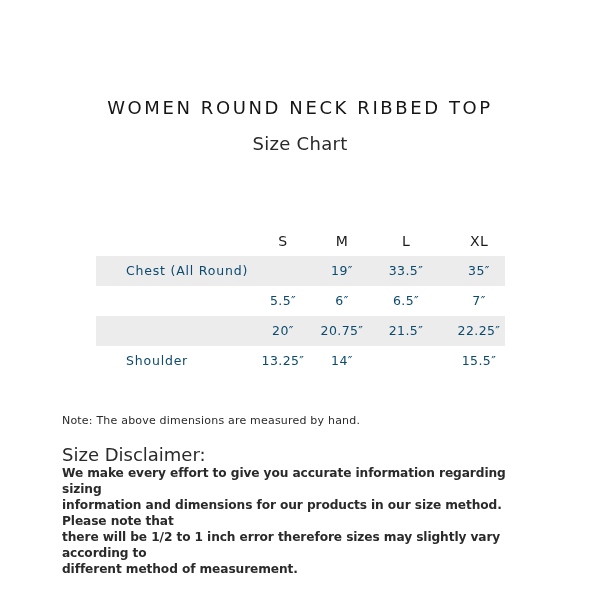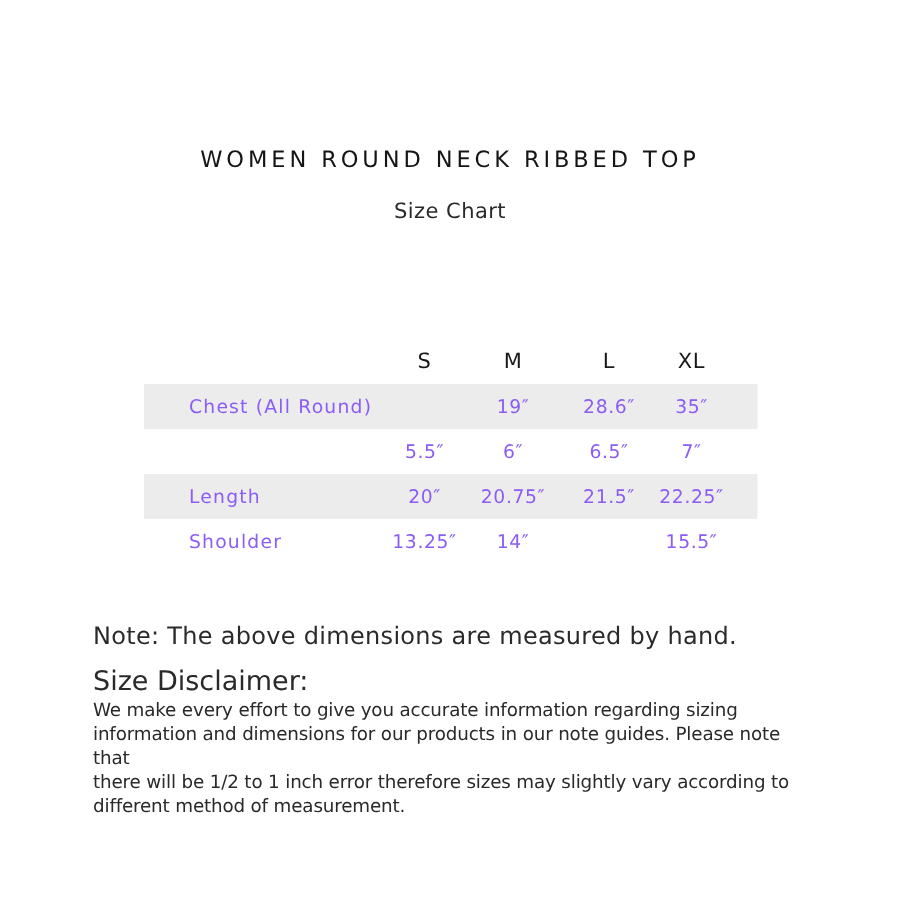--- a/index.html
+++ b/index.html
@@ -2,96 +2,95 @@
 <html><head>
   <meta charset="utf-8">
   <style>
     html, body { margin: 0; padding: 0; }
     body {
       width: 600px; height: 600px; background: #ffffff; position: relative; overflow: hidden;
       font-family: "DejaVu Sans", "Liberation Sans", sans-serif; color: #1f1f1f;
     }
     .title {
       position: absolute; top: 97px; left: 0; width: 600px; text-align: center;
-      font-size: 15px; letter-spacing: 2.6px; font-weight: normal; color: #151515;
+      font-size: 18px; letter-spacing: 2.6px; font-weight: normal; color: #151515;
       font-family: "DejaVu Sans", sans-serif;
     }
     .subtitle {
       position: absolute; top: 133px; left: 0; width: 600px; text-align: center;
-      font-size: 14px; color: #2a2a2a; letter-spacing: 0.3px;
+      font-size: 18px; color: #2a2a2a; letter-spacing: 0.3px;
     }
     .table { position: absolute; left: 96px; top: 226px; width: 409px; }
     .hdr { position: relative; height: 30px; }
     .row { position: relative; height: 30px; }
     .row.shade { background: #ececec; }
     .cell {
       position: absolute; top: 0; height: 30px; line-height: 30px; font-size: 12.5px;
-      text-align: center; color: #8b5cf6; letter-spacing: 0.4px;
+      text-align: center; color: #0c4a6e; letter-spacing: 0.4px;
     }
     .hdr .cell { font-size: 14px; line-height: 30px; color: #1a1a1a; }
     .label { left: 30px; text-align: left; width: 140px; letter-spacing: 0.8px; }
     .c0 { left: 157px; width: 60px; }
     .c1 { left: 216px; width: 60px; }
     .c2 { left: 275px; width: 70px; }
-    .c3 { left: 335px; width: 60px; }
+    .c3 { left: 353px; width: 60px; }
     .note {
-      position: absolute; left: 62px; top: 414px; font-size: 16px; color: #2a2a2a; letter-spacing: 0.2px;
+      position: absolute; left: 62px; top: 414px; font-size: 11px; color: #2a2a2a; letter-spacing: 0.2px;
     }
     .disc-title {
       position: absolute; left: 62px; top: 444px; font-size: 18px; color: #2a2a2a;
     }
     .disc-body {
       position: absolute; left: 62px; top: 465px; width: 480px; font-size: 12.2px;
-      line-height: 16px; color: #2a2a2a; letter-spacing: -0.1px;
+      line-height: 16px; color: #2a2a2a; letter-spacing: -0.1px; font-weight: bold;
     }
   </style>
 </head>
 <body>
 
 <div class="title">WOMEN ROUND NECK RIBBED TOP</div>
 <div class="subtitle">Size Chart</div>
 
 <div class="table">
   <div class="hdr">
     <div class="cell c0">S</div>
     <div class="cell c1">M</div>
     <div class="cell c2">L</div>
     <div class="cell c3">XL</div>
   </div>
 
   <div class="row shade">
     <div class="cell label">Chest (All Round)</div>
     <div class="cell c1">19″</div>
-    <div class="cell c2">28.6″</div>
+    <div class="cell c2">33.5″</div>
     <div class="cell c3">35″</div>
   </div>
 
   <div class="row">
     <div class="cell c0">5.5″</div>
     <div class="cell c1">6″</div>
     <div class="cell c2">6.5″</div>
     <div class="cell c3">7″</div>
   </div>
 
   <div class="row shade">
-    <div class="cell label">Length</div>
     <div class="cell c0">20″</div>
     <div class="cell c1">20.75″</div>
     <div class="cell c2">21.5″</div>
     <div class="cell c3">22.25″</div>
   </div>
 
   <div class="row">
     <div class="cell label">Shoulder</div>
     <div class="cell c0">13.25″</div>
     <div class="cell c1">14″</div>
     <div class="cell c3">15.5″</div>
   </div>
 </div>
 
 <div class="note">Note: The above dimensions are measured by hand.</div>
 <div class="disc-title">Size Disclaimer:</div>
 <div class="disc-body">
   <div>We make every effort to give you accurate information regarding sizing</div>
-  <div>information and dimensions for our products in our note guides. Please note that</div>
+  <div>information and dimensions for our products in our size method. Please note that</div>
   <div>there will be 1/2 to 1 inch error therefore sizes may slightly vary according to</div>
   <div>different method of measurement.</div>
 </div>
 
 </body></html>

